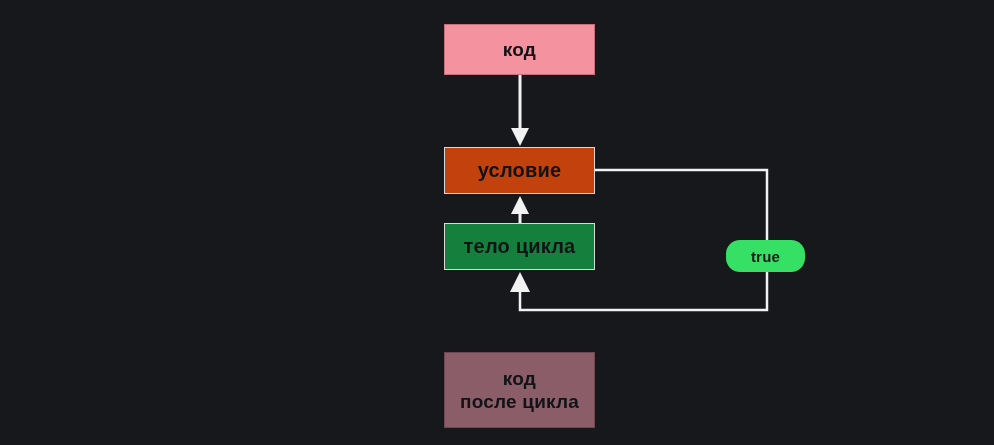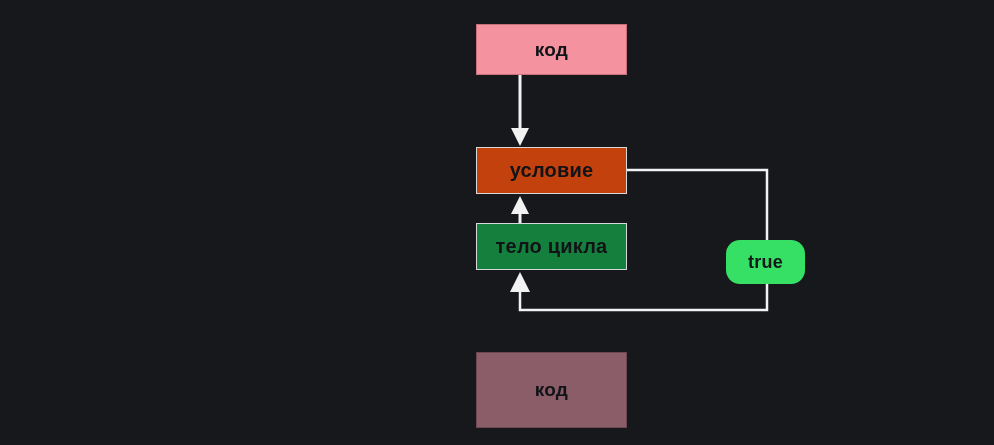--- a/index.html
+++ b/index.html
@@ -20,21 +20,20 @@
     display: flex;
     align-items: center;
     justify-content: center;
     text-align: center;
     font-weight: bold;
     font-size: 19px;
     color: #111317;
     line-height: 1.22;
     box-sizing: border-box;
     letter-spacing: 0.2px;
-    margin-left: 32px;
   }
   #node-code {
     left: 444px;
     top: 24px;
     width: 151px;
     height: 51px;
     background: #f4939f;
     border: 1px solid #c4717c;
   }
   #node-condition {
@@ -74,25 +73,25 @@
     width: 994px;
     height: 445px;
     pointer-events: none;
   }
 
   #badge-true {
     position: absolute;
     left: 726px;
     top: 240px;
     width: 79px;
-    height: 44px;
+    height: 32px;
     border-radius: 14px;
     background: #35e065;
     color: #15181b;
-    font-size: 18px;
+    font-size: 15px;
     font-weight: bold;
     display: flex;
     align-items: center;
     justify-content: center;
     box-sizing: border-box;
     letter-spacing: 0.2px;
   }
 </style>
 </head>
 <body>
@@ -112,17 +111,18 @@
   </svg>
 
   <div class="node" id="node-code">код</div>
 
   <div class="node" id="node-condition">условие</div>
 
   <div class="node" id="node-body">тело цикла</div>
 
   <div class="node" id="node-after">
     <span class="node-line">код</span>
+    <span class="node-line">после цикла</span>
   </div>
 
   <div id="badge-true">true</div>
 
 </div>
 
 </body></html>

